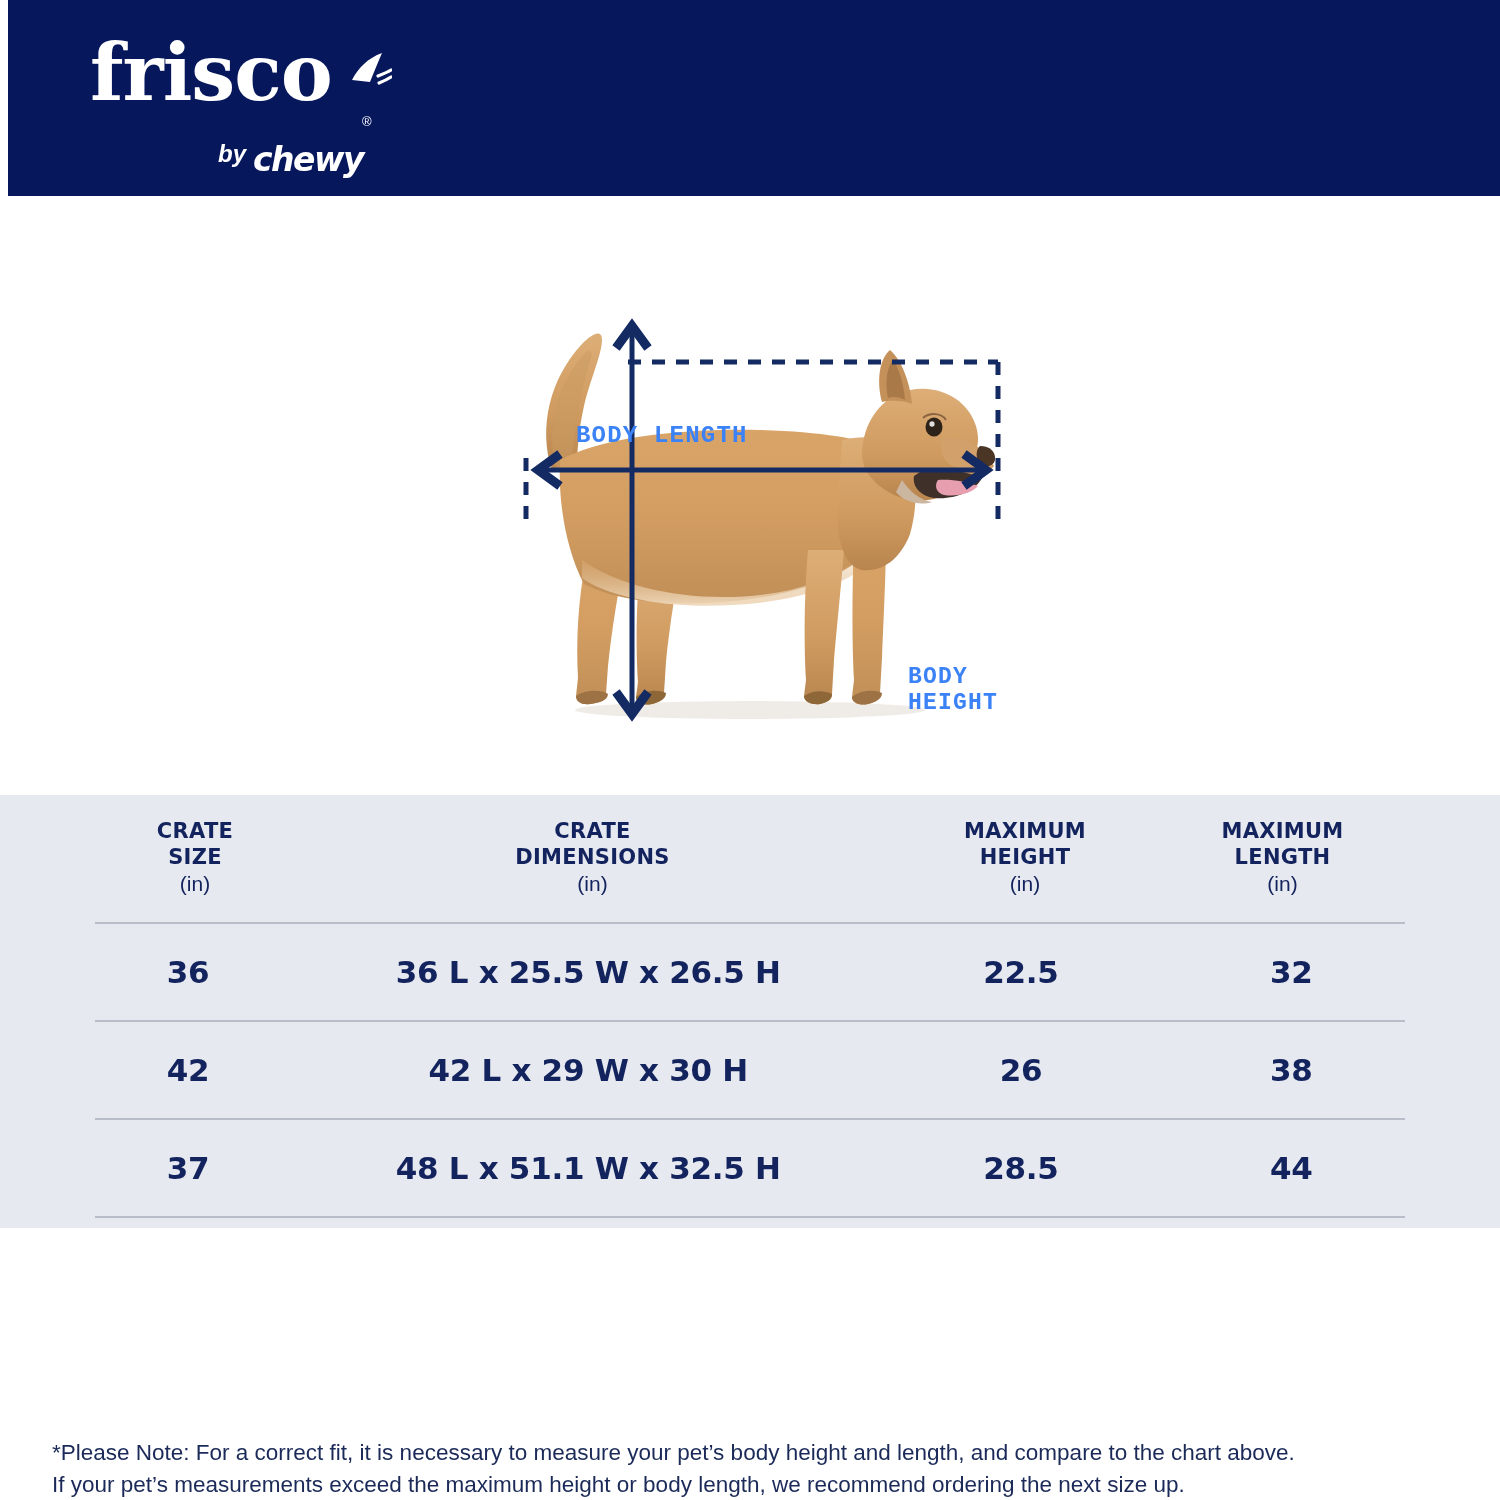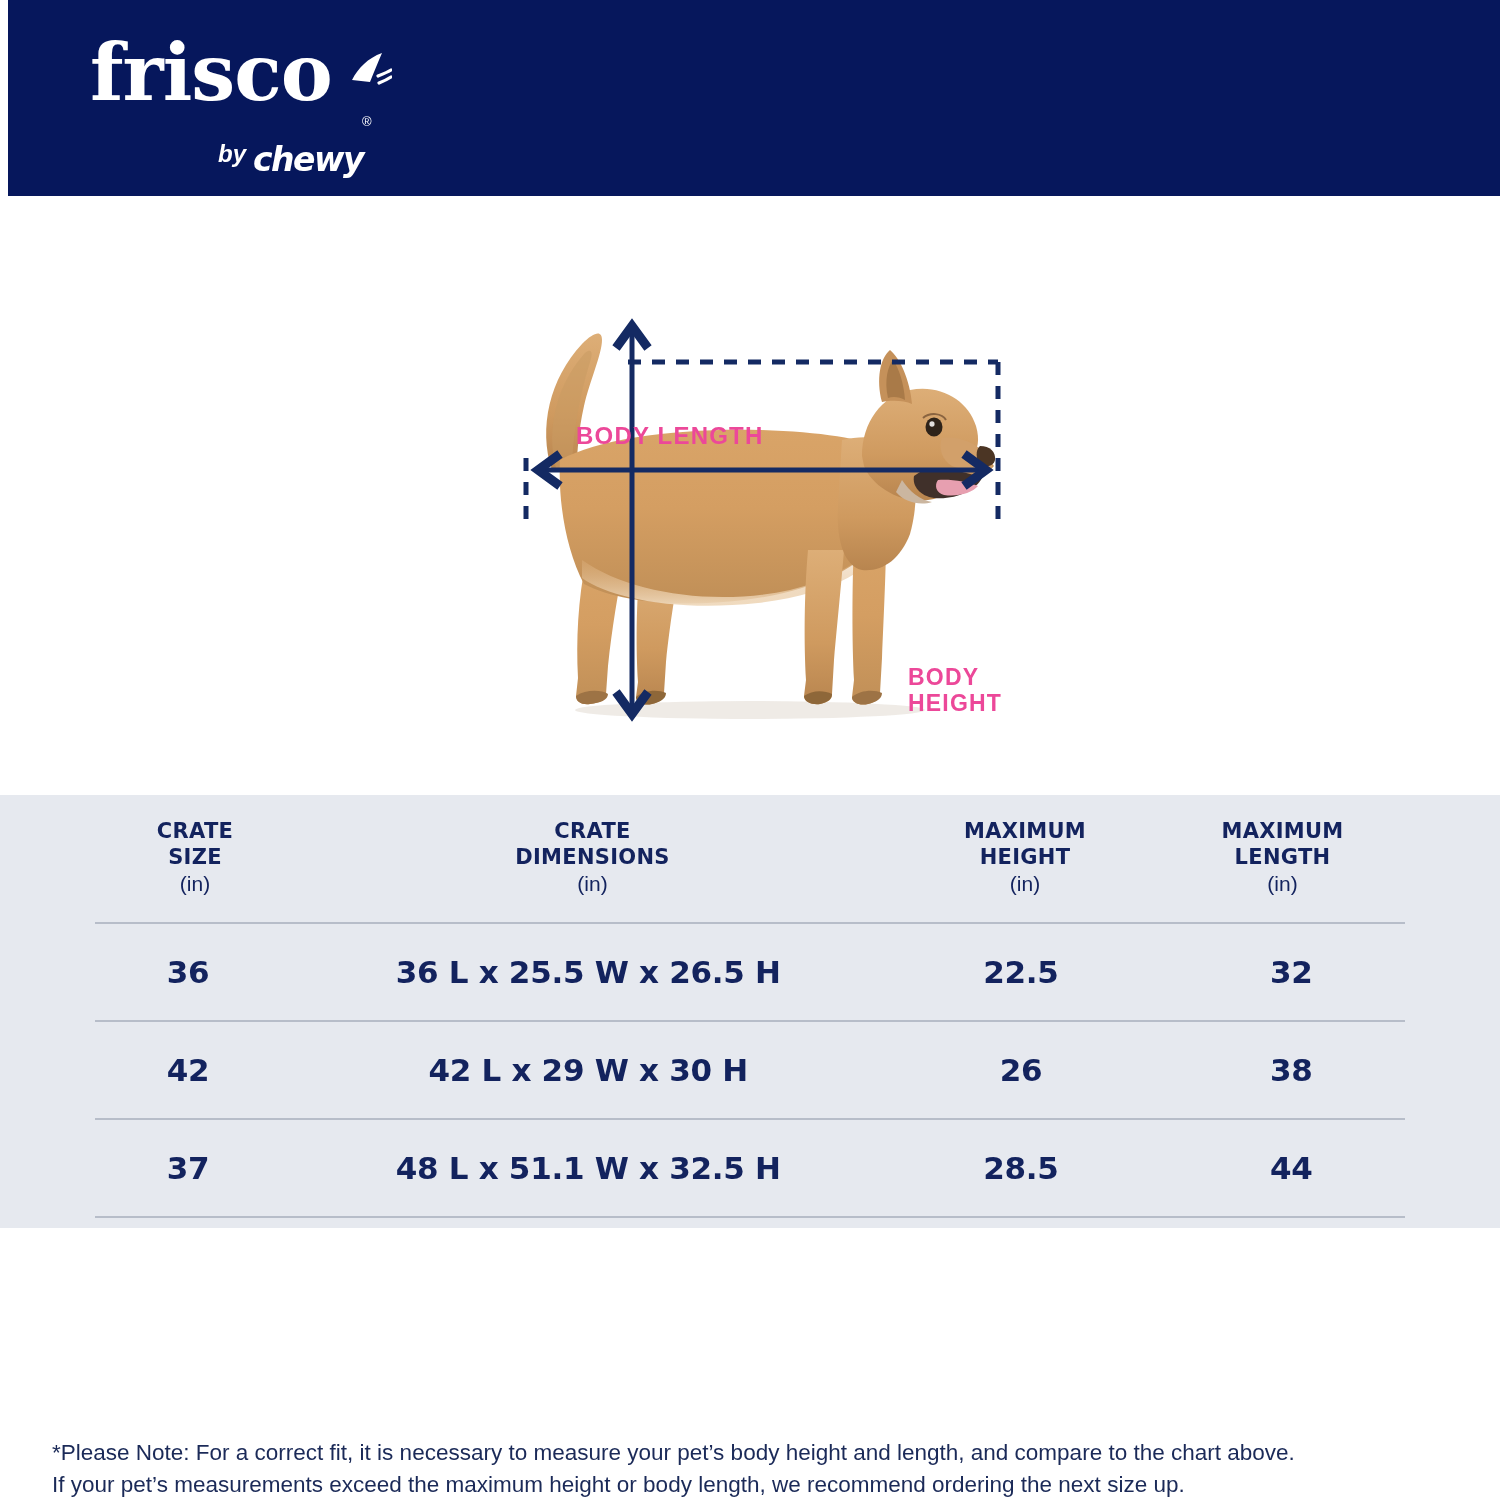--- a/index.html
+++ b/index.html
@@ -118,23 +118,23 @@
     position: absolute;
     left: 490px;
     top: 114px;
     width: 540px;
     height: 420px;
   }
   .diagram-inner svg { display: block; }
 
   .dim-label {
     position: absolute;
-    font-family: Liberation Sans, sans-serif;
-    font-weight: bold;
-    color: #ec4899;
+    font-family: Liberation Mono, monospace;
+    font-weight: bold;
+    color: #3b82f6;
     letter-spacing: 1.2px;
   }
   .label-body-length {
     left: 86px;
     top: 112px;
     font-size: 24px;
   }
   .label-body-height {
     left: 418px;
     top: 355px;

